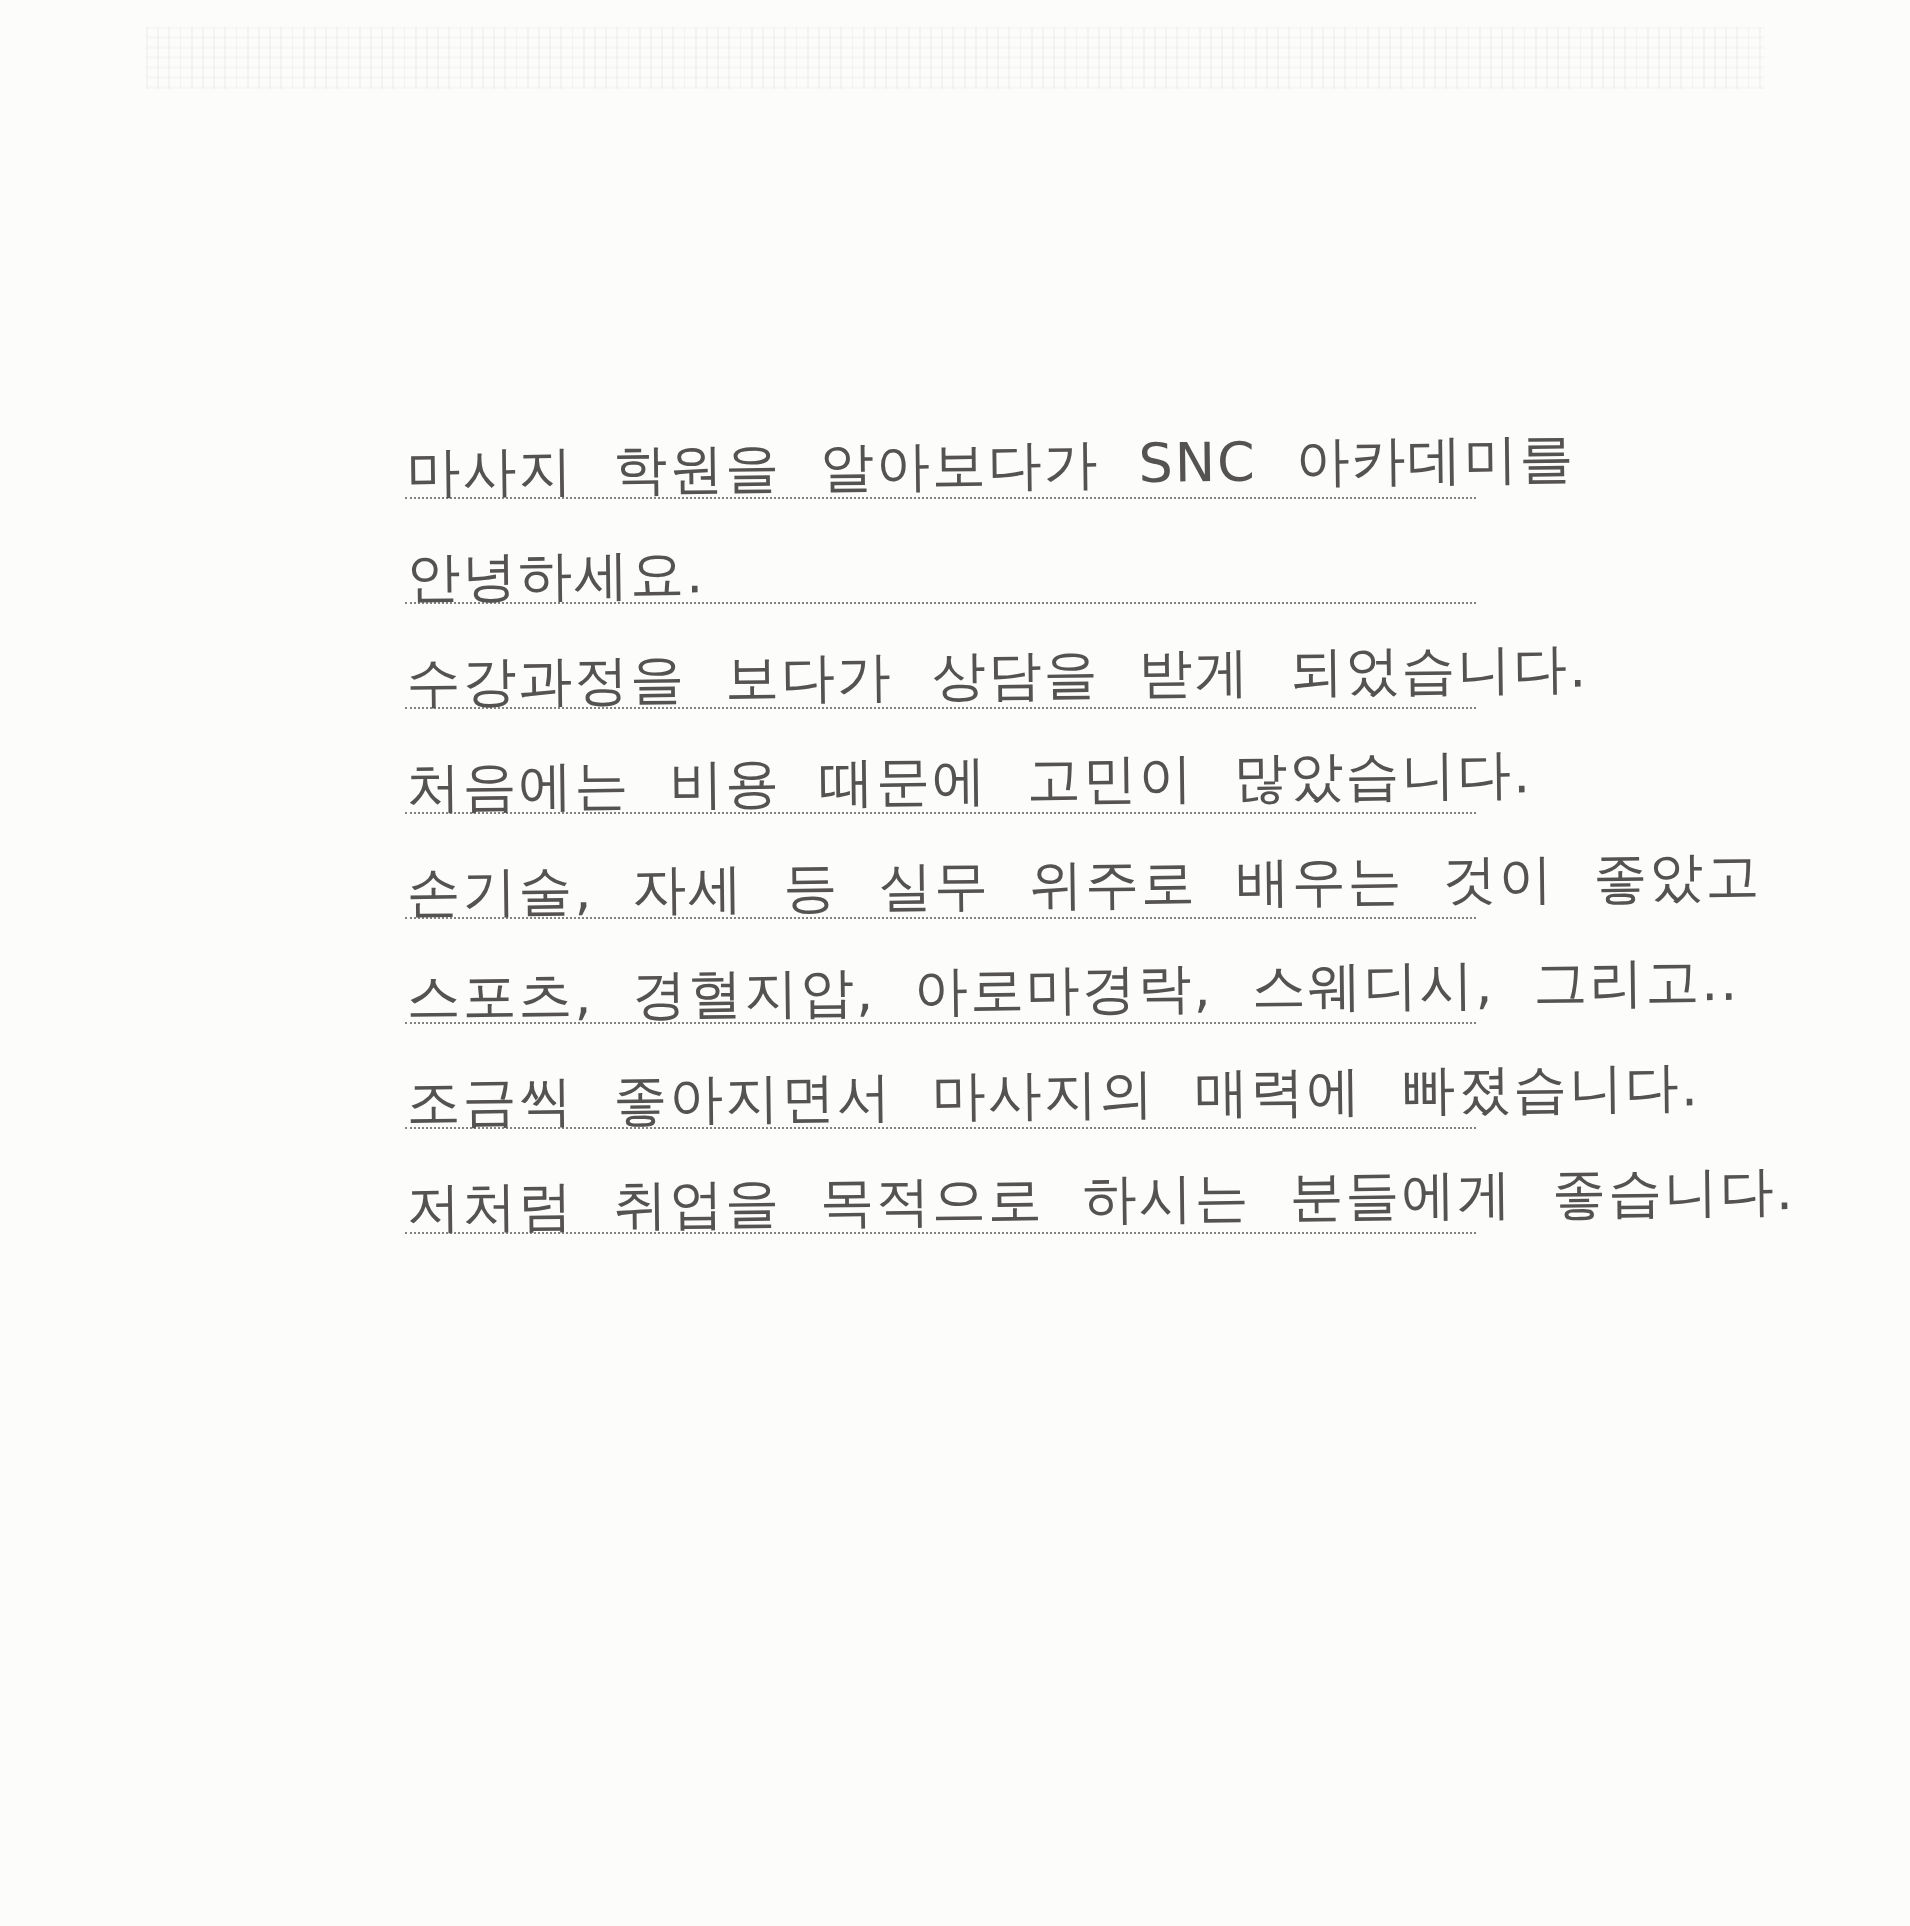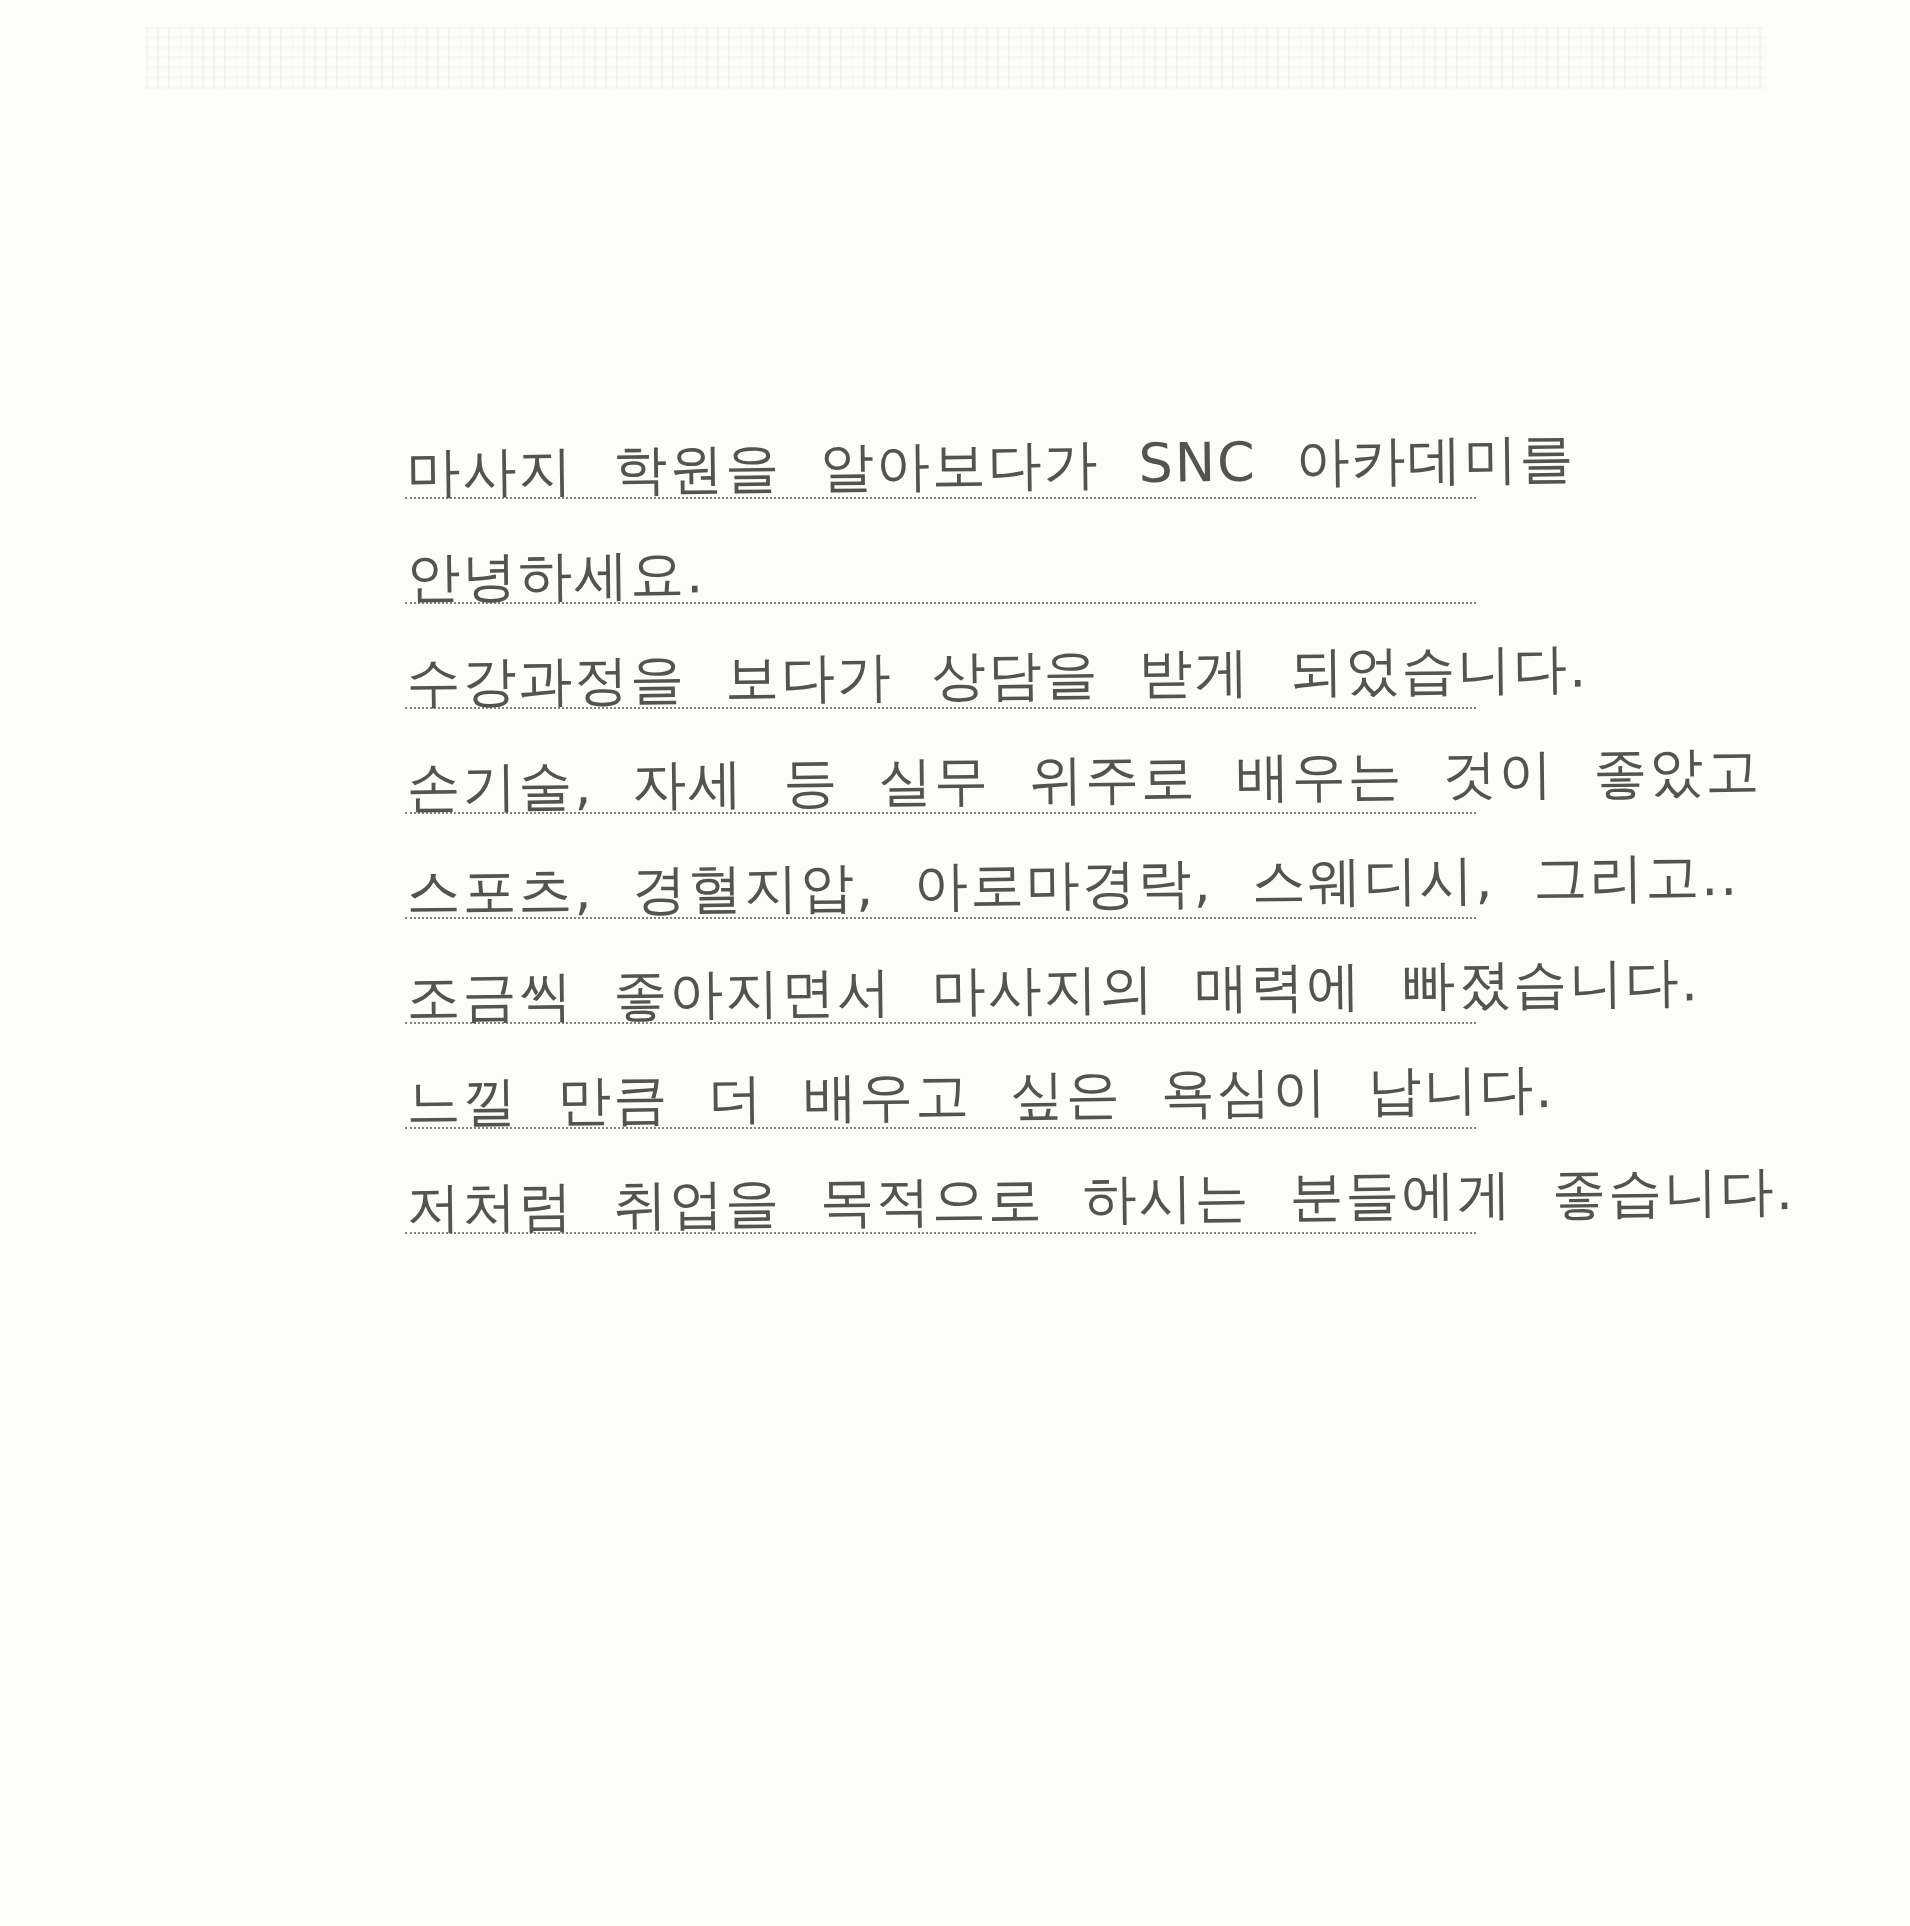--- a/index.html
+++ b/index.html
@@ -72,30 +72,30 @@
     <div class="row">
         <span class="ink">마사지 학원을 알아보다가 SNC 아카데미를</span>
       </div>
     <div class="row">
         <span class="ink">안녕하세요.</span>
       </div>
     <div class="row">
         <span class="ink">수강과정을 보다가 상담을 받게 되었습니다.</span>
       </div>
     <div class="row">
+        <span class="ink">처음에는 비용 때문에 고민이 많았습니다.</span>
+      </div>
+    <div class="row">
         <span class="ink">손기술, 자세 등 실무 위주로 배우는 것이 좋았고</span>
       </div>
     <div class="row">
         <span class="ink">스포츠, 경혈지압, 아로마경락, 스웨디시, 그리고..</span>
       </div>
     <div class="row">
         <span class="ink">조금씩 좋아지면서 마사지의 매력에 빠졌습니다.</span>
-      </div>
-    <div class="row">
-        <span class="ink">느낄 만큼 더 배우고 싶은 욕심이 납니다.</span>
       </div>
     <div class="row">
         <span class="ink">저처럼 취업을 목적으로 하시는 분들에게 좋습니다.</span>
       </div>
 
   </div>
 
 </div>
 
 

